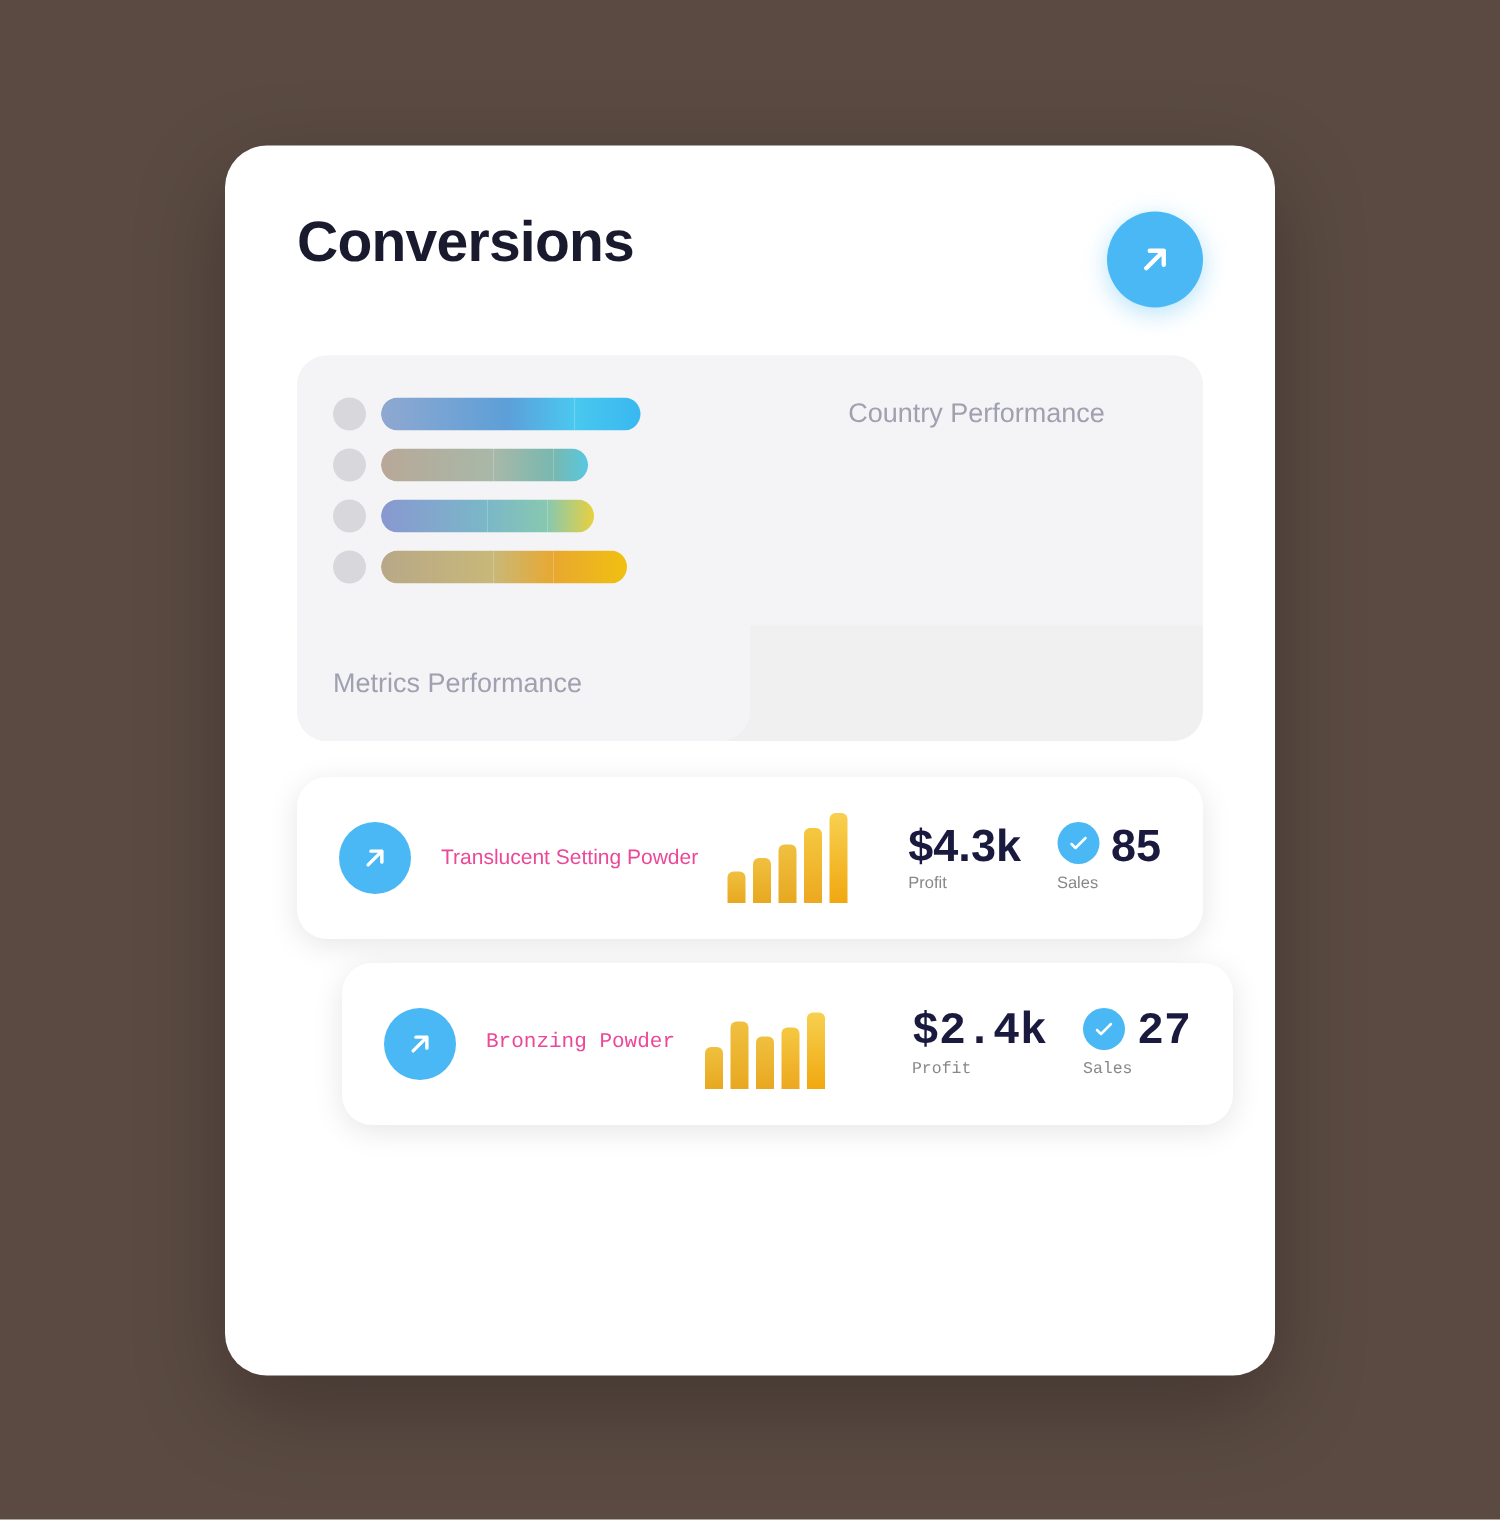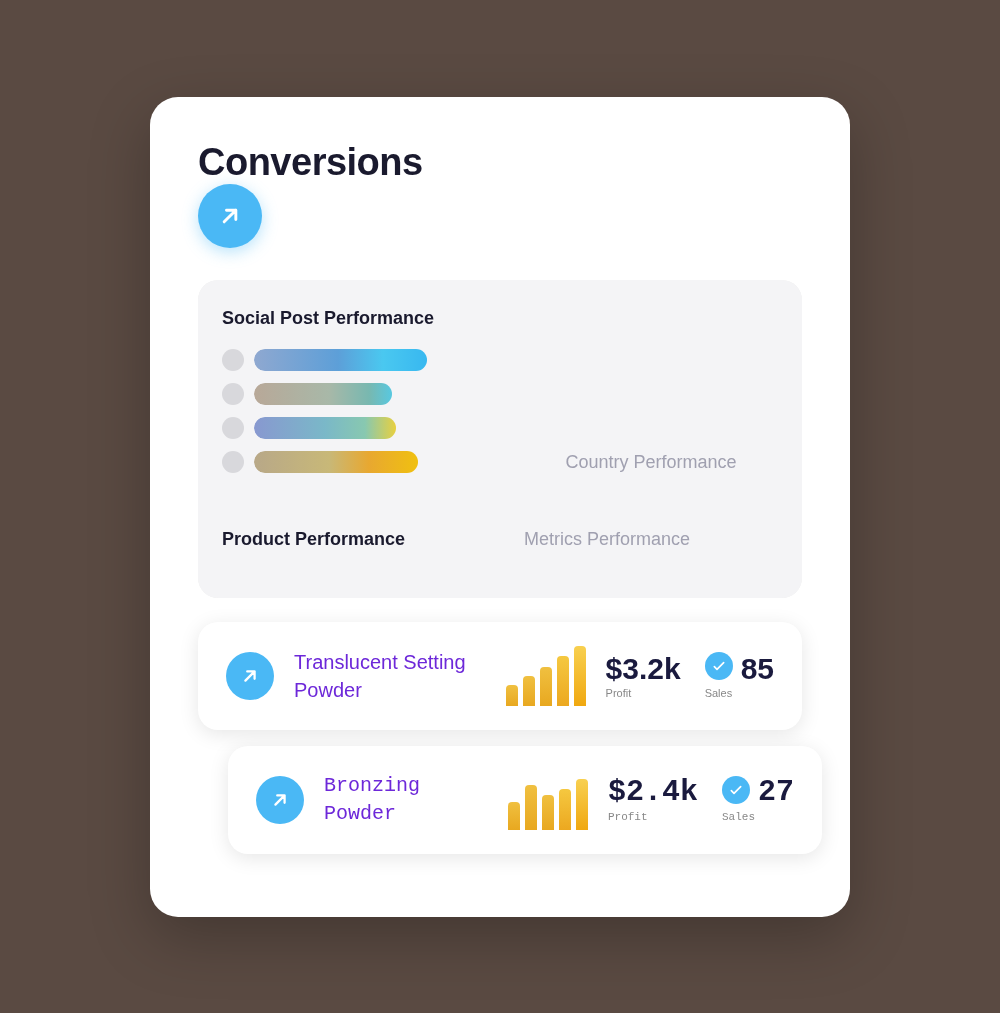--- a/index.html
+++ b/index.html
@@ -23,21 +23,20 @@
       padding: 44px 48px 48px 48px;
       position: relative;
       box-shadow: 0 20px 60px rgba(0,0,0,0.25);
     }
 
     .header-row {
       display: flex;
       align-items: flex-start;
       justify-content: space-between;
       margin-bottom: 32px;
-      flex-direction: column;
     }
 
     .page-title {
       font-size: 38px;
       font-weight: 700;
       color: #1a1a2e;
       letter-spacing: -0.5px;
     }
 
     .arrow-button {
@@ -75,21 +74,21 @@
 
     .panel-top-left {
       background: #f4f4f6;
       border-radius: 20px 0 0 0;
     }
 
     .panel-top-right {
       background: #f4f4f6;
       border-radius: 0 20px 0 0;
       display: flex;
-      align-items: flex-end;
+      align-items: flex-start;
       justify-content: center;
       padding-top: 28px;
     }
 
     .panel-bottom-left {
       background: #f4f4f6;
       border-radius: 0 0 0 20px;
     }
 
     .panel-bottom-right {
@@ -189,23 +188,23 @@
       height: 48px;
       border-radius: 50%;
       background: #4ab8f5;
       display: flex;
       align-items: center;
       justify-content: center;
       flex-shrink: 0;
     }
 
     .product-name {
-      font-size: 20px;
+      font-size: 14px;
       font-weight: 500;
-      color: #6d28d9;
+      color: #ec4899;
       min-width: 100px;
       line-height: 1.4;
     }
 
     .bar-chart {
       display: flex;
       align-items: flex-end;
       gap: 5px;
       height: 60px;
       flex-shrink: 0;
@@ -273,21 +272,20 @@
     <div class="arrow-button">
       <svg viewBox="0 0 24 24" fill="none">
         <path d="M7 17L17 7M17 7H9M17 7V15" stroke="white" stroke-width="2.5" stroke-linecap="round" stroke-linejoin="round"></path>
       </svg>
     </div>
   </div>
 
   <div class="panels-grid">
 
     <div class="panel panel-top-left">
-      <div class="panel-title-active">Social Post Performance</div>
       <div class="bar-list">
         <div class="bar-item">
           <div class="bar-dot"></div>
           <div class="bar-track">
             <div class="bar-segment b1-s1"></div>
             <div class="bar-segment b1-s2"></div>
             <div class="bar-segment b1-s3"></div>
           </div>
         </div>
         <div class="bar-item">
@@ -314,23 +312,20 @@
             <div class="bar-segment b4-s3"></div>
           </div>
         </div>
       </div>
     </div>
 
     <div class="panel panel-top-right">
       <div class="panel-title-inactive">Country Performance</div>
     </div>
 
-    <div class="panel panel-bottom-left">
-      <div class="panel-title-active">Product  Performance</div>
-    </div>
 
     <div class="panel panel-bottom-right">
       <div class="panel-title-inactive">Metrics Performance</div>
     </div>
 
   </div>
 
   <div class="product-cards">
 
     <div class="product-card">
@@ -344,21 +339,21 @@
       <div class="bar-chart">
         <div class="bar-col" style="width:12px;height:34%;background:linear-gradient(180deg,#f0c040,#e8a820);"></div>
         <div class="bar-col" style="width:12px;height:50%;background:linear-gradient(180deg,#f0c040,#e8a820);"></div>
         <div class="bar-col" style="width:12px;height:65%;background:linear-gradient(180deg,#f0c040,#e8a820);"></div>
         <div class="bar-col" style="width:12px;height:82%;background:linear-gradient(180deg,#f5c840,#eca820);"></div>
         <div class="bar-col" style="width:12px;height:100%;background:linear-gradient(180deg,#f8d050,#f0a810);"></div>
       </div>
 
       <div class="metric-group">
         <div class="metric-item">
-          <div class="metric-value">$3.2k</div>
+          <div class="metric-value">$4.3k</div>
           <div class="metric-label">Profit</div>
         </div>
         <div class="metric-item">
           <div class="metric-with-icon">
             <div class="check-icon">
               <svg width="16" height="16" viewBox="0 0 24 24" fill="none">
                 <path d="M5 13L9 17L19 7" stroke="white" stroke-width="2.5" stroke-linecap="round" stroke-linejoin="round"></path>
               </svg>
             </div>
             <div class="metric-value">85</div>

